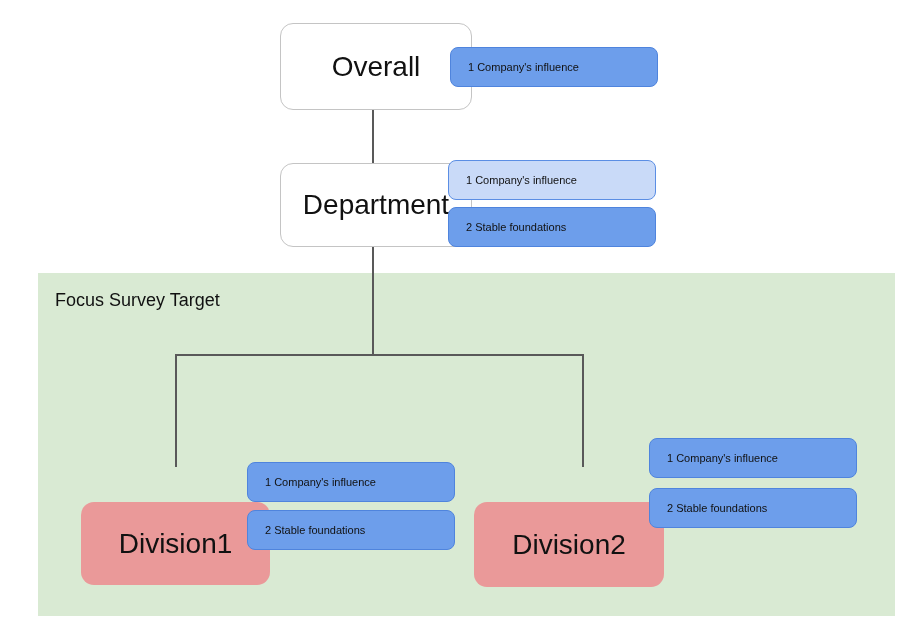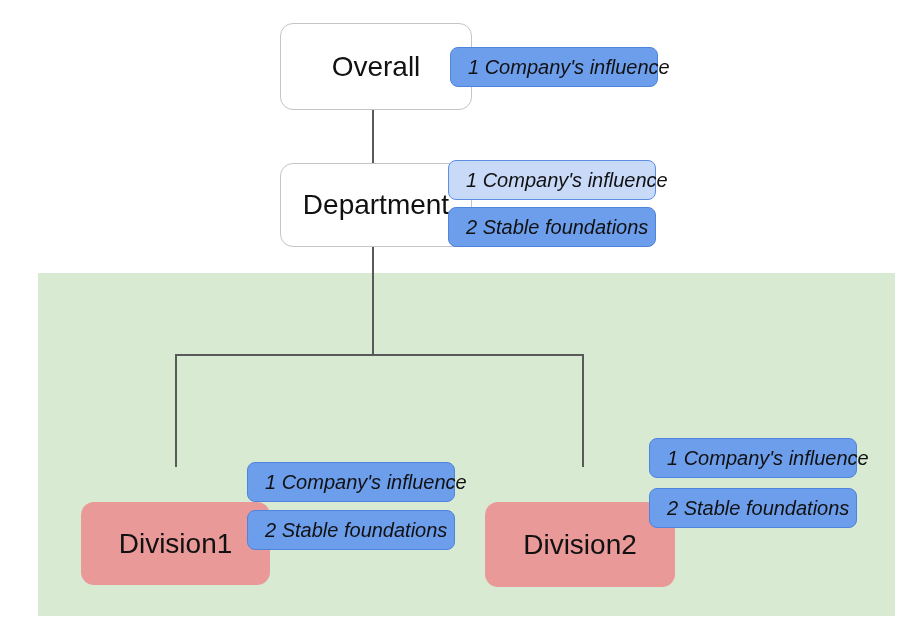--- a/index.html
+++ b/index.html
@@ -63,41 +63,41 @@
     margin-top:36px;
   }
   .badge{
     position:absolute;
     width:208px;height:40px;
     box-sizing:border-box;
     display:flex;
     align-items:center;
     padding-left:17px;
     border-radius:8px;
-    font-size:20px;
+    font-size:11px;
     color:var(--text-dark);
     z-index:3;
     white-space:nowrap;
-    font-style:italic;
   }
   .badge.blue{
     background:var(--badge-blue);
     border:1px solid var(--badge-blue-border);
   }
   .badge.light-blue{
     background:var(--badge-light-blue);
     border:1.5px solid var(--badge-light-blue-border);
   }
 </style>
 </head>
 <body>
 
 <div class="canvas">
 
   <div class="region" style="left:38px;top:273px;width:857px;height:343px;"></div>
+  <div class="region-label" style="left:55px;top:290px;">Focus Survey Target</div>
 
   <div class="line v" style="left:372px;top:107px;height:57px;"></div>
   <div class="line v" style="left:372px;top:246px;height:110px;"></div>
   <div class="line h" style="left:175px;top:354px;width:409px;"></div>
   <div class="line v" style="left:175px;top:354px;height:113px;"></div>
   <div class="line v" style="left:582px;top:354px;height:113px;"></div>
 
   <div class="node white" style="left:280px;top:23px;width:190px;height:85px;">
     <span>Overall</span>
   </div>
@@ -108,19 +108,19 @@
   </div>
   <div class="badge light-blue" style="left:448px;top:160px;">1 Company's influence</div>
   <div class="badge blue" style="left:448px;top:207px;">2 Stable foundations</div>
 
   <div class="node pink" style="left:81px;top:466px;width:189px;height:83px;">
     <span>Division1</span>
   </div>
   <div class="badge blue" style="left:247px;top:462px;">1 Company's influence</div>
   <div class="badge blue" style="left:247px;top:510px;">2 Stable foundations</div>
 
-  <div class="node pink" style="left:485px;top:466px;width:190px;height:85px;">
+  <div class="node pink" style="left:474px;top:466px;width:190px;height:85px;">
     <span>Division2</span>
   </div>
   <div class="badge blue" style="left:649px;top:438px;">1 Company's influence</div>
   <div class="badge blue" style="left:649px;top:488px;">2 Stable foundations</div>
 
 </div>
 
 </body></html>

